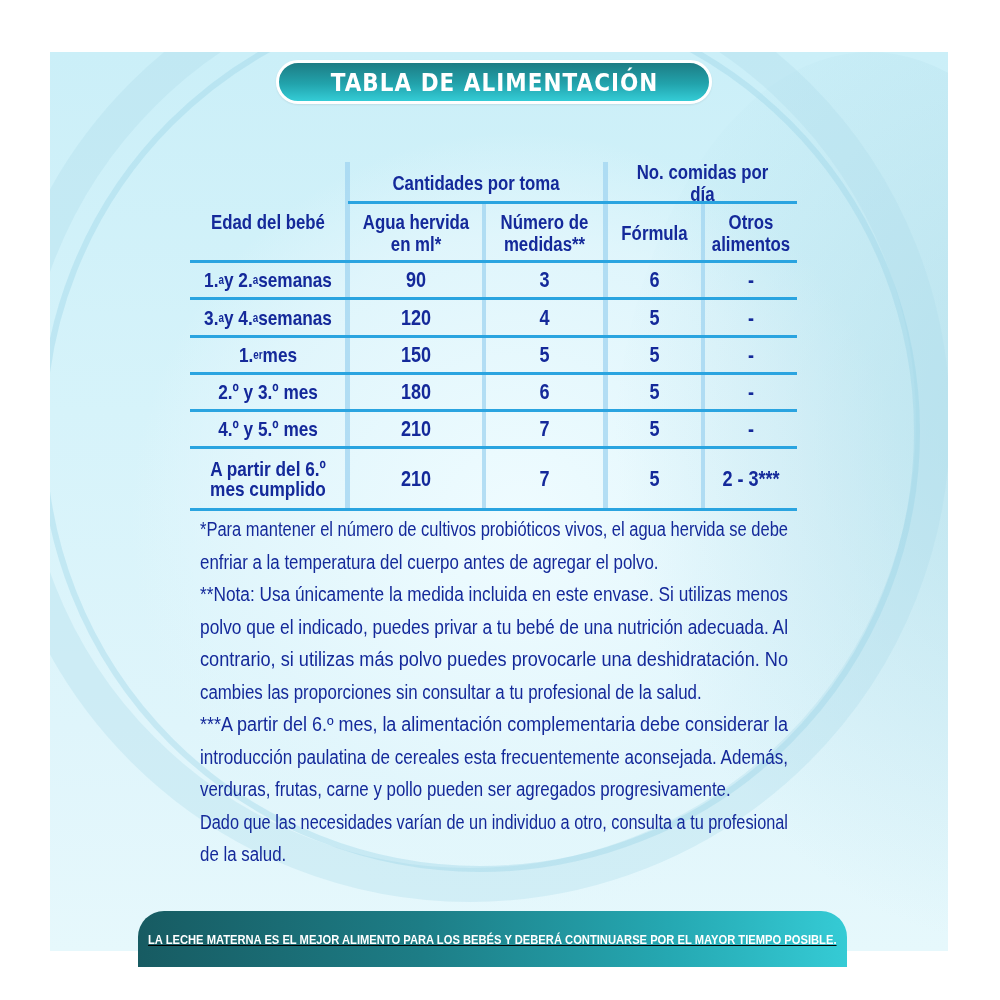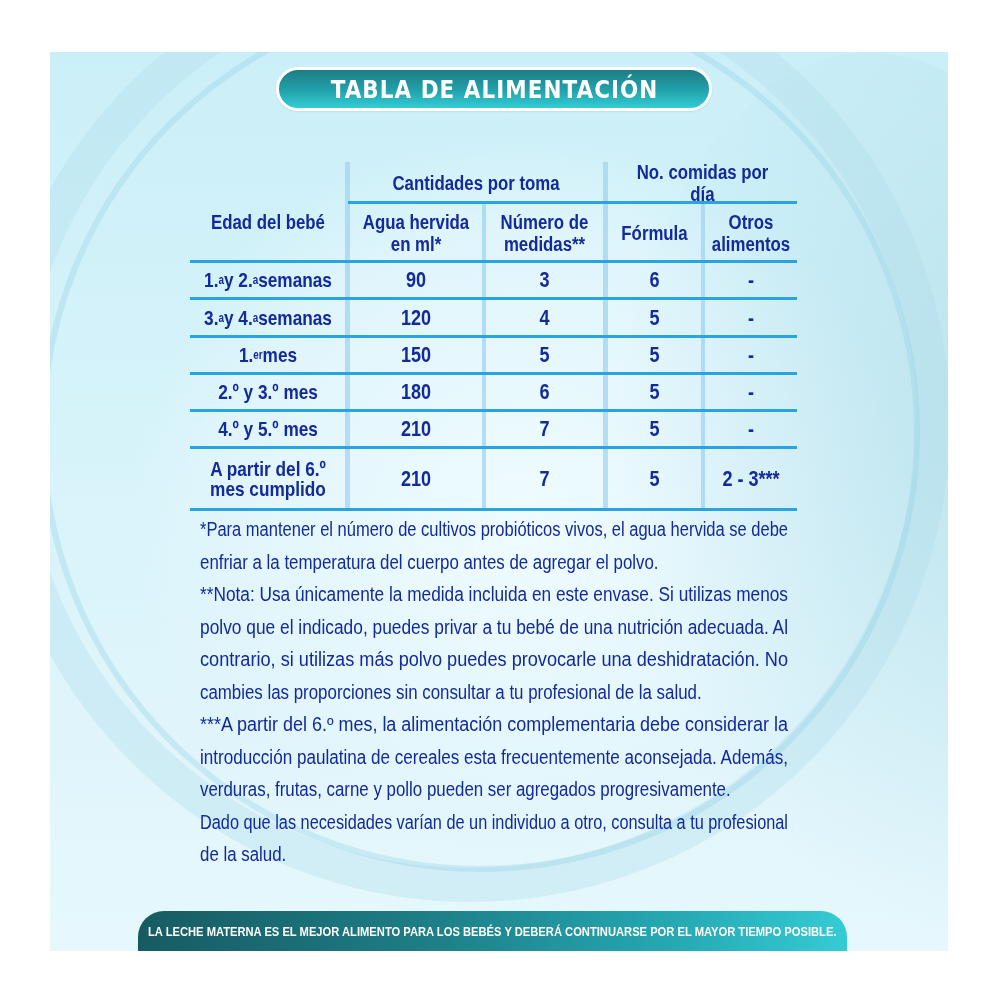--- a/index.html
+++ b/index.html
@@ -41,21 +41,21 @@
     .swirl.s3 {
       left: 560px; top: 0px;
       width: 520px; height: 900px;
       background: radial-gradient(ellipse at 80% 40%, rgba(165,214,228,0.55) 0%, rgba(165,214,228,0) 70%);
     }
 
     
     .title-pill {
       position: absolute;
       left: 276px;
-      top: 67px;
+      top: 60px;
       width: 436px;
       height: 44px;
       border-radius: 24px;
       border: 3px solid #ffffff;
       background: linear-gradient(180deg, #1d7c84 0%, #22a3ac 55%, #34ccd6 100%);
       box-sizing: border-box;
       display: flex;
       align-items: center;
       justify-content: center;
       box-shadow: 0 1px 2px rgba(0,0,0,0.08);
@@ -120,26 +120,27 @@
       white-space: nowrap;
       transform-origin: left center;
     }
 
     
     .banner {
       position: absolute;
       left: 138px;
       top: 911px;
       width: 709px;
-      height: 40px;
+      height: 56px;
       border-radius: 26px 26px 0 0;
       background: linear-gradient(90deg, #175b62 0%, #1d7d86 40%, #25a8b2 75%, #35cbd5 100%);
       display: flex;
       align-items: center;
       justify-content: center;
+      text-decoration: underline;
     }
     .banner-text {
       color: #ffffff;
       font-family: "Liberation Sans", sans-serif;
       font-weight: bold;
       font-size: 13px;
       white-space: nowrap;
       transform: scaleX(0.86);
     }
   </style>

